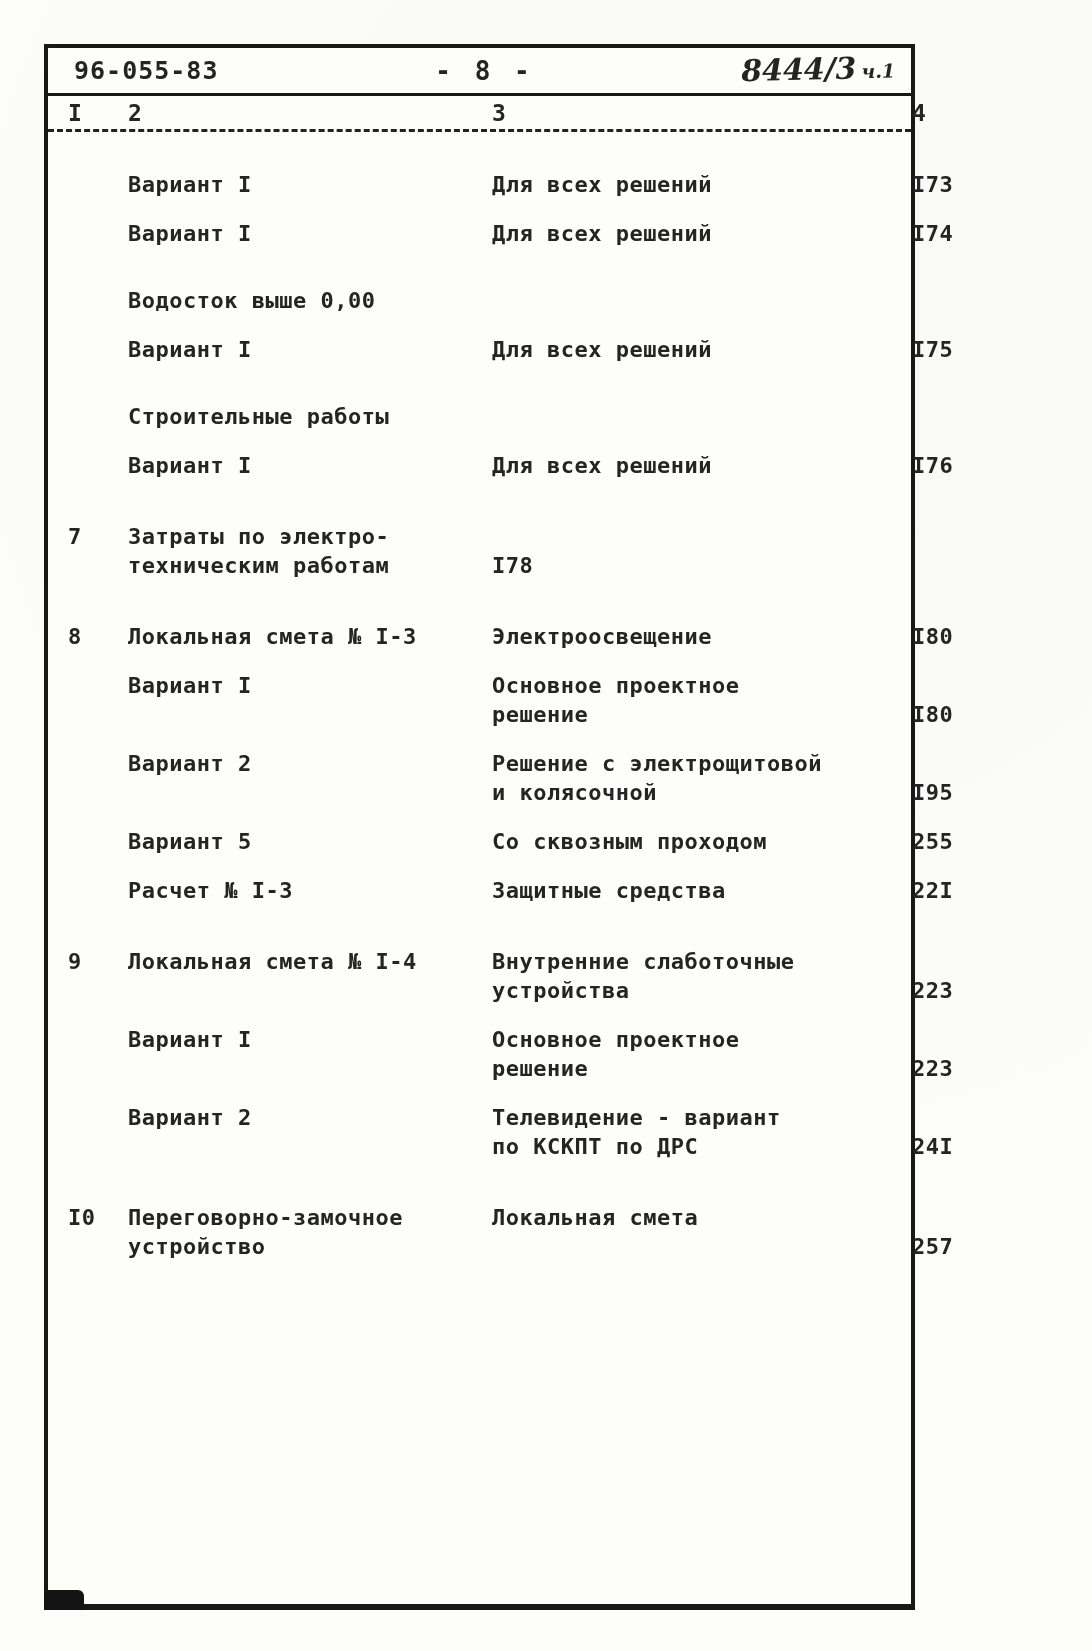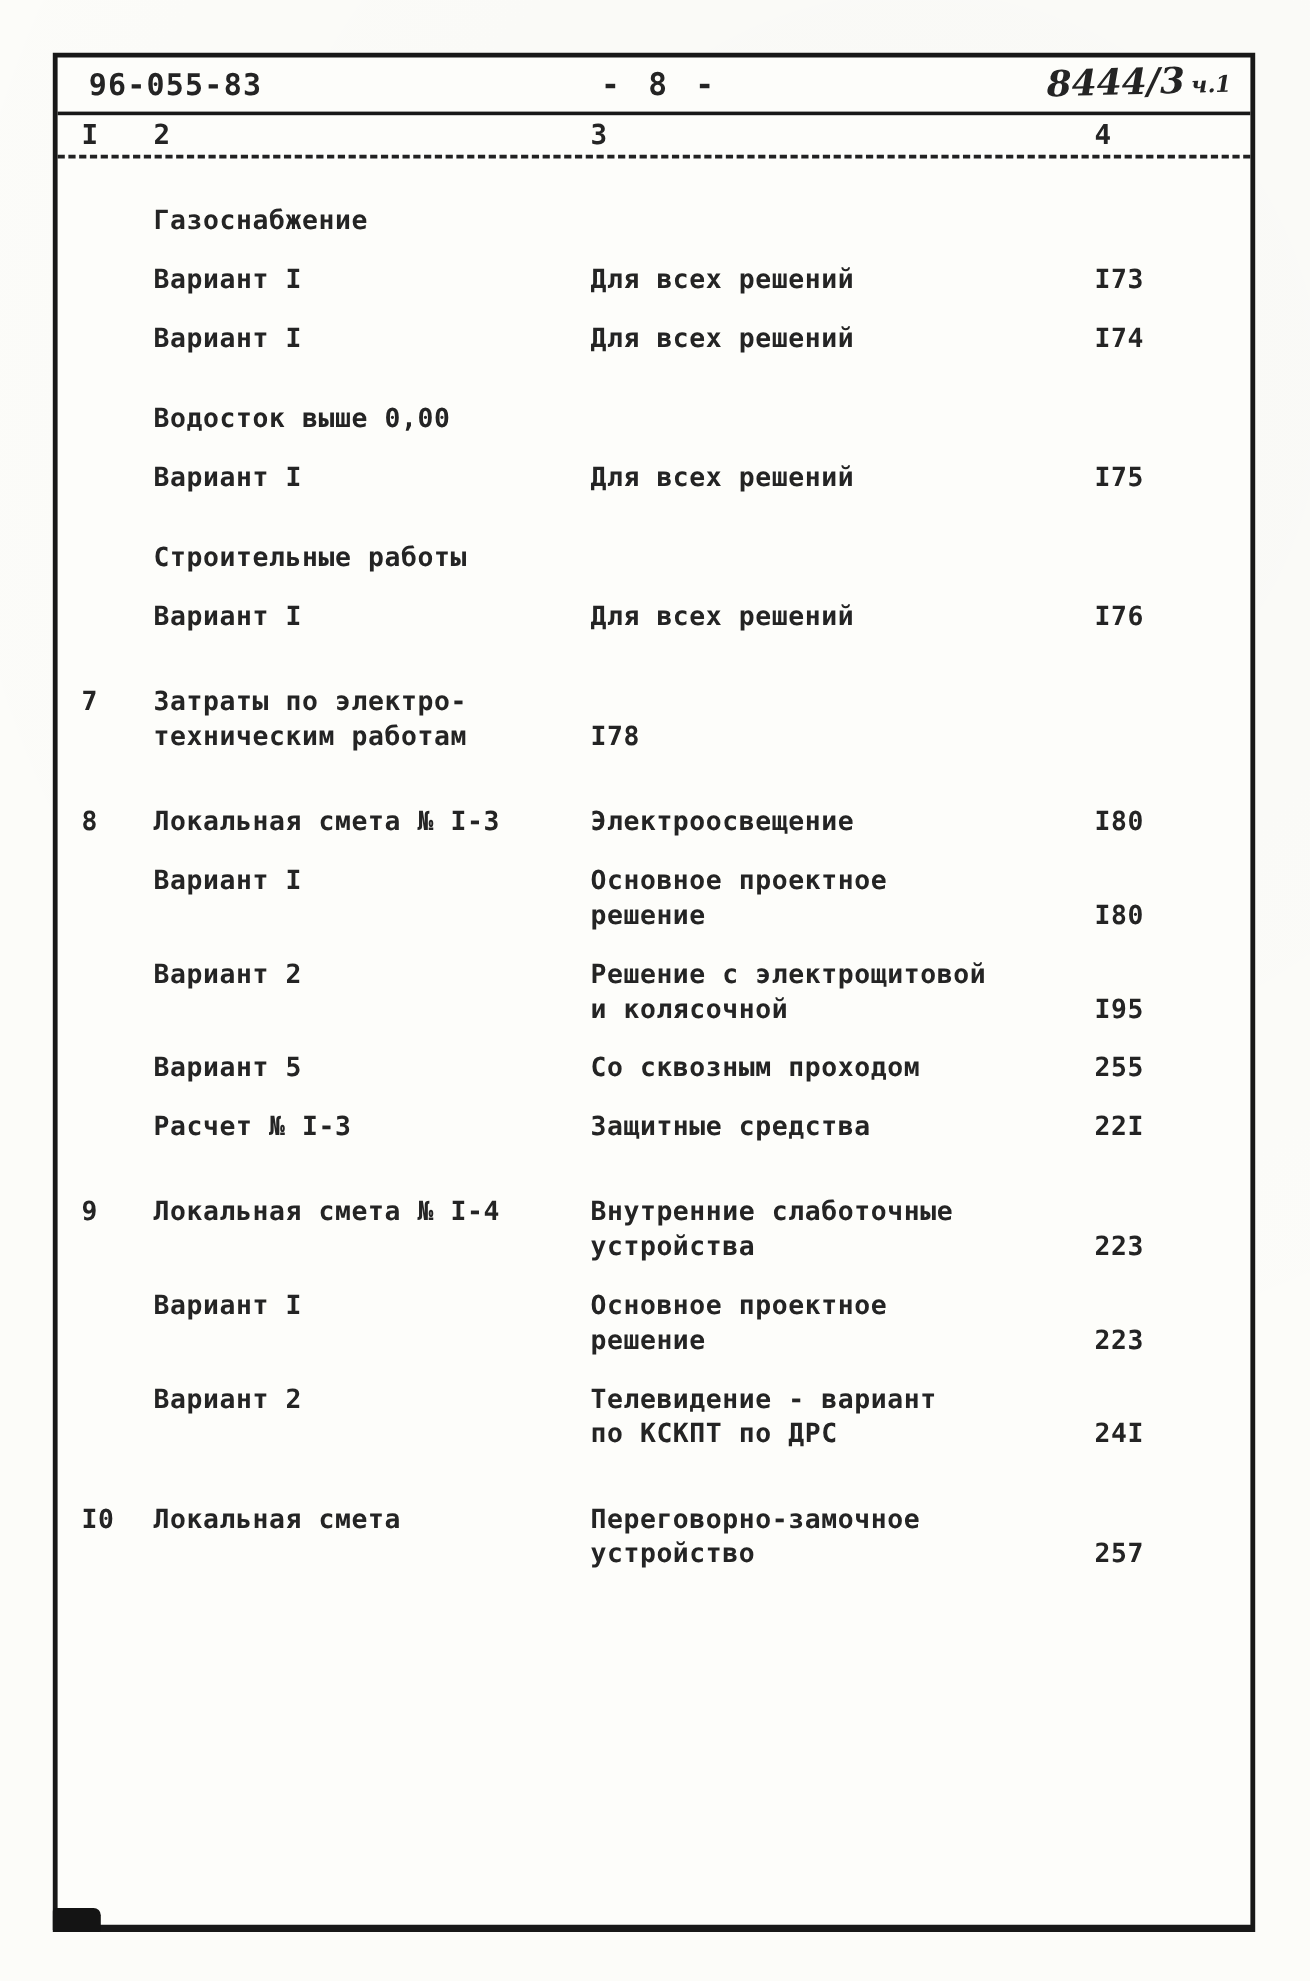--- a/index.html
+++ b/index.html
@@ -19,21 +19,21 @@
     position: absolute;
     inset: 0;
     background:
       radial-gradient(circle at 70% 20%, rgba(0,0,0,0.015), transparent 60%),
       #fcfcf9;
   }
   .frame {
     position: absolute;
     left: 44px;
     top: 44px;
-    width: 1002px;
+    width: 871px;
     height: 1566px;
     box-sizing: border-box;
     border: 4px solid #181818;
     border-bottom-width: 6px;
     background: #fdfdfa;
   }
   .corner-blob {
     position: absolute;
     left: -4px;
     bottom: -6px;
@@ -126,26 +126,20 @@
     </div>
 
     <div class="col-header-row">
         <span>I</span>
         <span>2</span>
         <span>3</span>
         <span>4</span>
       </div>
 
     <div class="table-body">
-        <div class="row section">
-          <div class="cell num"></div>
-          <div class="cell name">Газоснабжение</div>
-          <div class="cell desc"></div>
-          <div class="cell page"></div>
-        </div>
         <div class="row sub">
           <div class="cell num"></div>
           <div class="cell name">Вариант I</div>
           <div class="cell desc">Для всех решений</div>
           <div class="cell page">I73</div>
         </div>
         <div class="row sub">
           <div class="cell num"></div>
           <div class="cell name">Вариант I</div>
           <div class="cell desc">Для всех решений</div>
@@ -229,22 +223,22 @@
         </div>
         <div class="row sub">
           <div class="cell num"></div>
           <div class="cell name">Вариант 2</div>
           <div class="cell desc">Телевидение - вариант
 по КСКПТ по ДРС</div>
           <div class="cell page">24I</div>
         </div>
         <div class="row item">
           <div class="cell num">I0</div>
-          <div class="cell name">Локальная смета</div>
           <div class="cell desc">Переговорно-замочное
 устройство</div>
+          <div class="cell name">Локальная смета</div>
           <div class="cell page">257</div>
         </div>
       </div>
 
     <div class="corner-blob"></div>
   </div>
 </div>
 
 </body></html>

